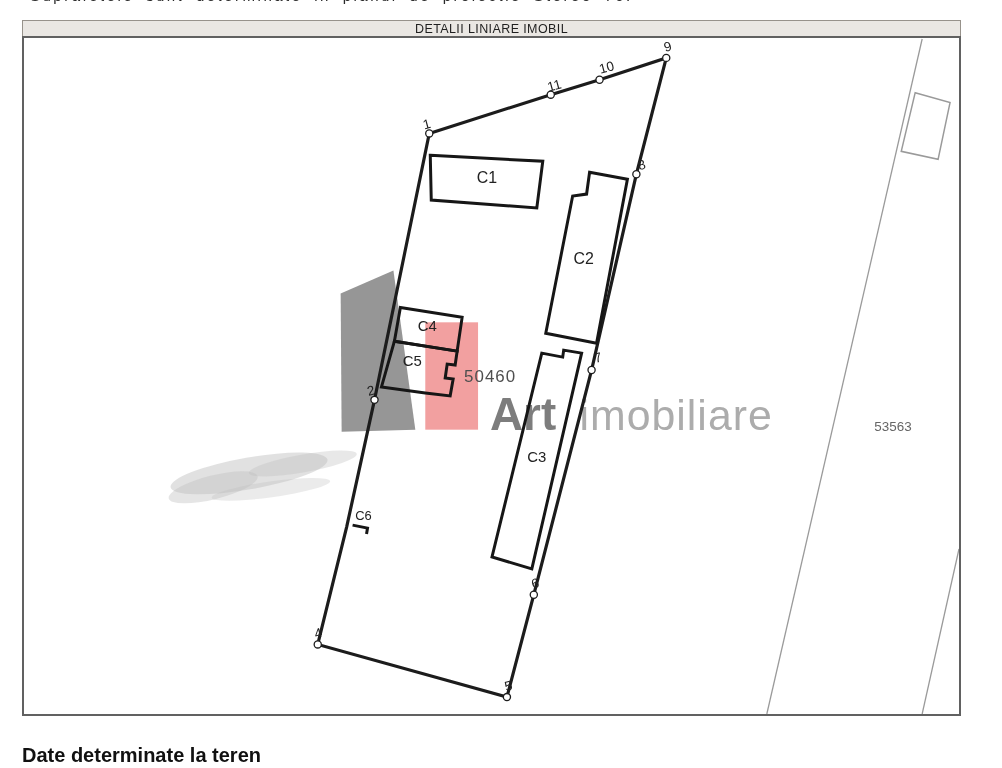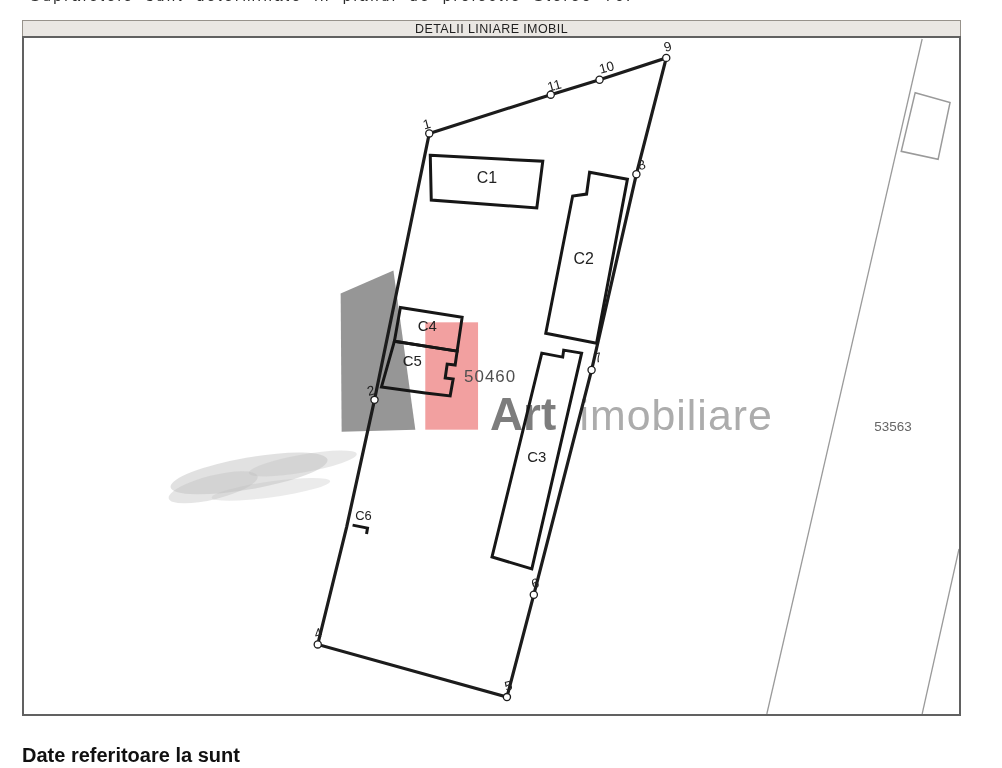--- a/index.html
+++ b/index.html
@@ -72,15 +72,15 @@
         <text x="640" y="169" font-size="13.5" fill="#222222" transform="rotate(-15 640 169)">8</text>
         <circle cx="667" cy="56" r="3.6" fill="#ffffff" stroke="#1c1c1c" stroke-width="1.3"></circle>
         <text x="666" y="50" font-size="13.5" fill="#222222" transform="rotate(-15 666 50)">9</text>
         <circle cx="600" cy="78" r="3.6" fill="#ffffff" stroke="#1c1c1c" stroke-width="1.3"></circle>
         <text x="601" y="72" font-size="13.5" fill="#222222" transform="rotate(-15 601 72)">10</text>
         <circle cx="551" cy="93" r="3.6" fill="#ffffff" stroke="#1c1c1c" stroke-width="1.3"></circle>
         <text x="549" y="90" font-size="13.5" fill="#222222" transform="rotate(-15 549 90)">11</text>
       </svg>
   </div>
 
-  <div class="footer-title">Date referitoare la sunt</div>
+  <div class="footer-title">Date determinate la teren</div>
 
 </div>
 
 </body></html>

